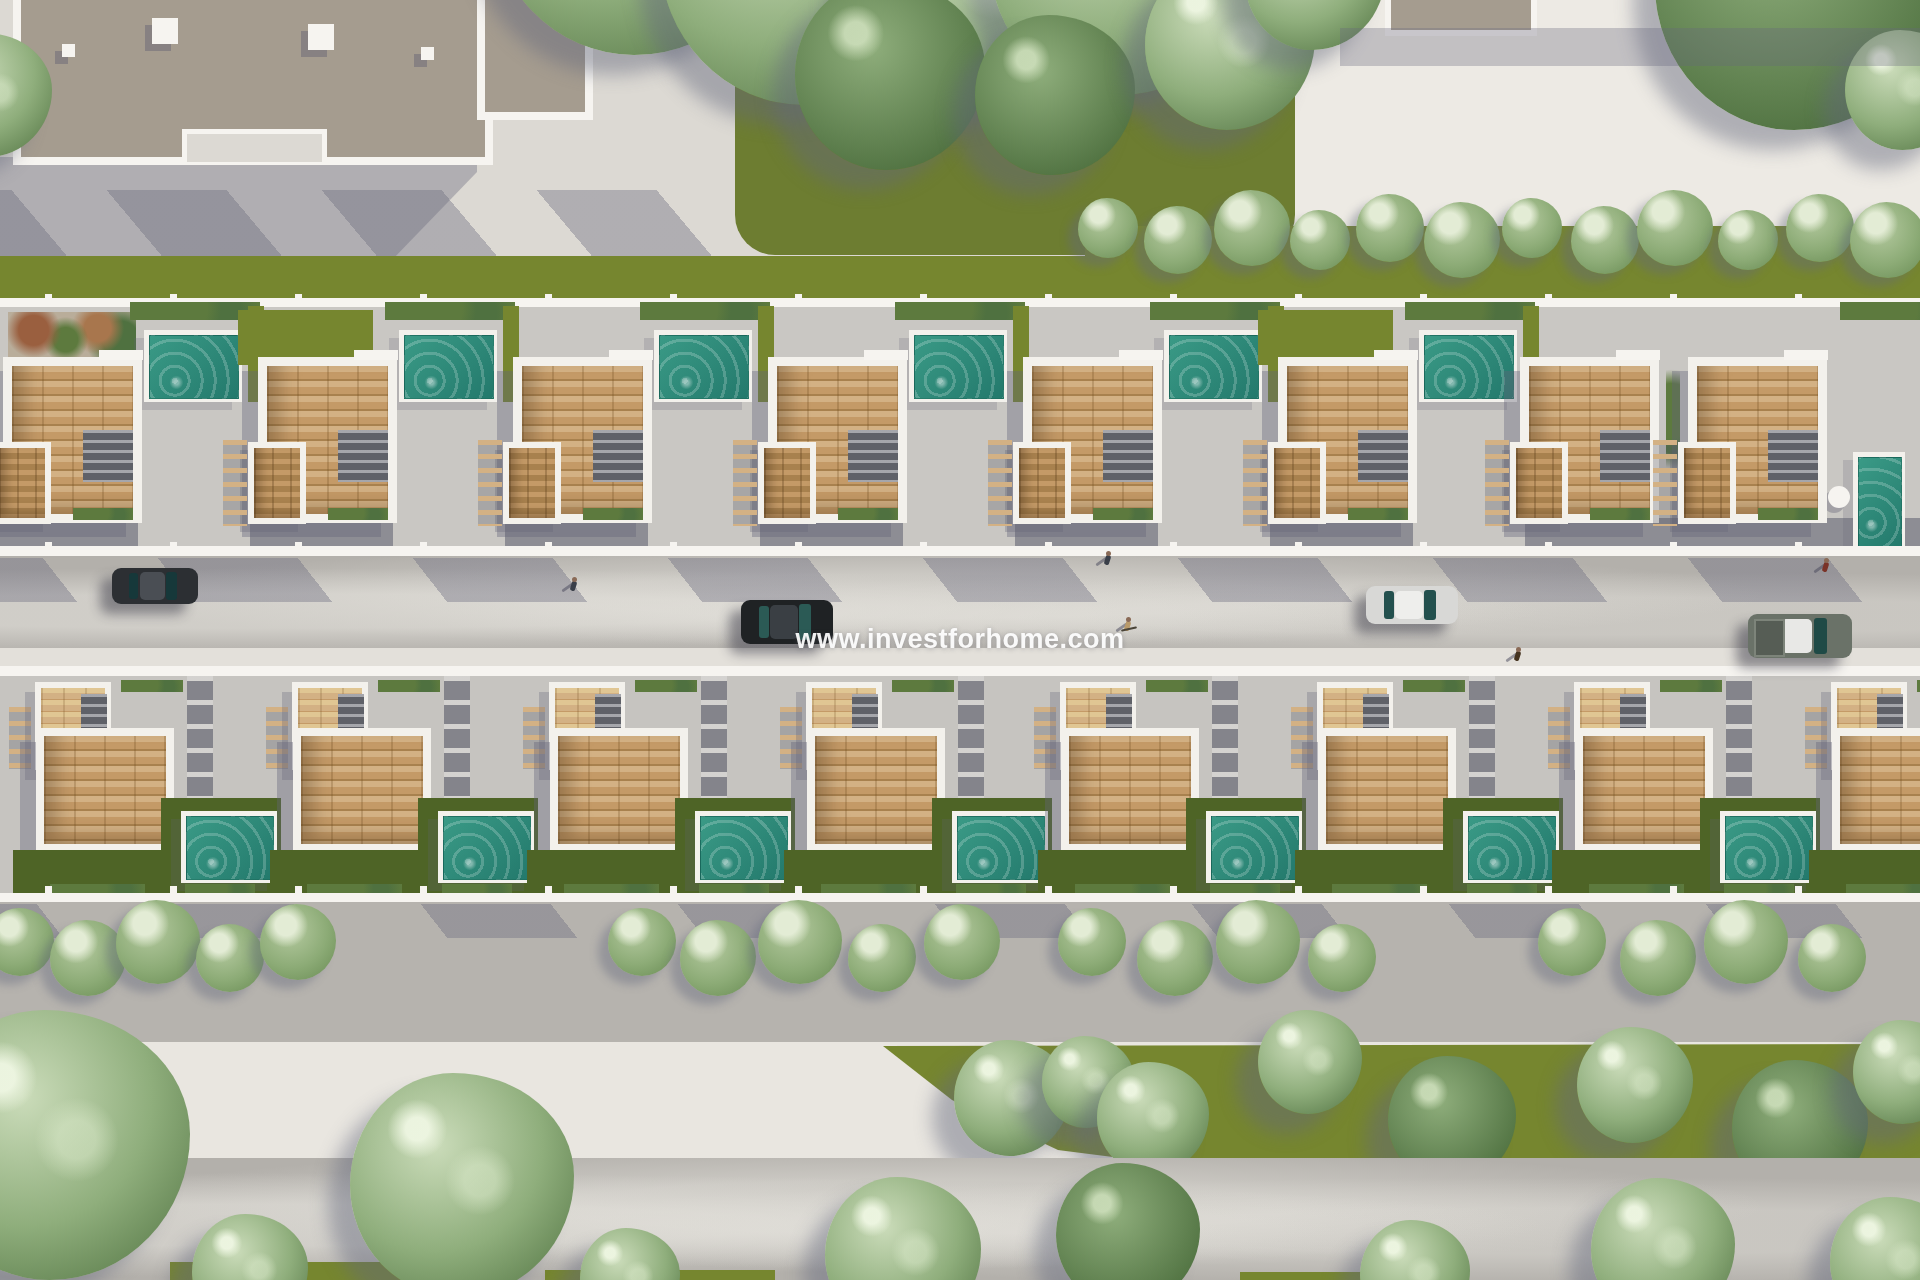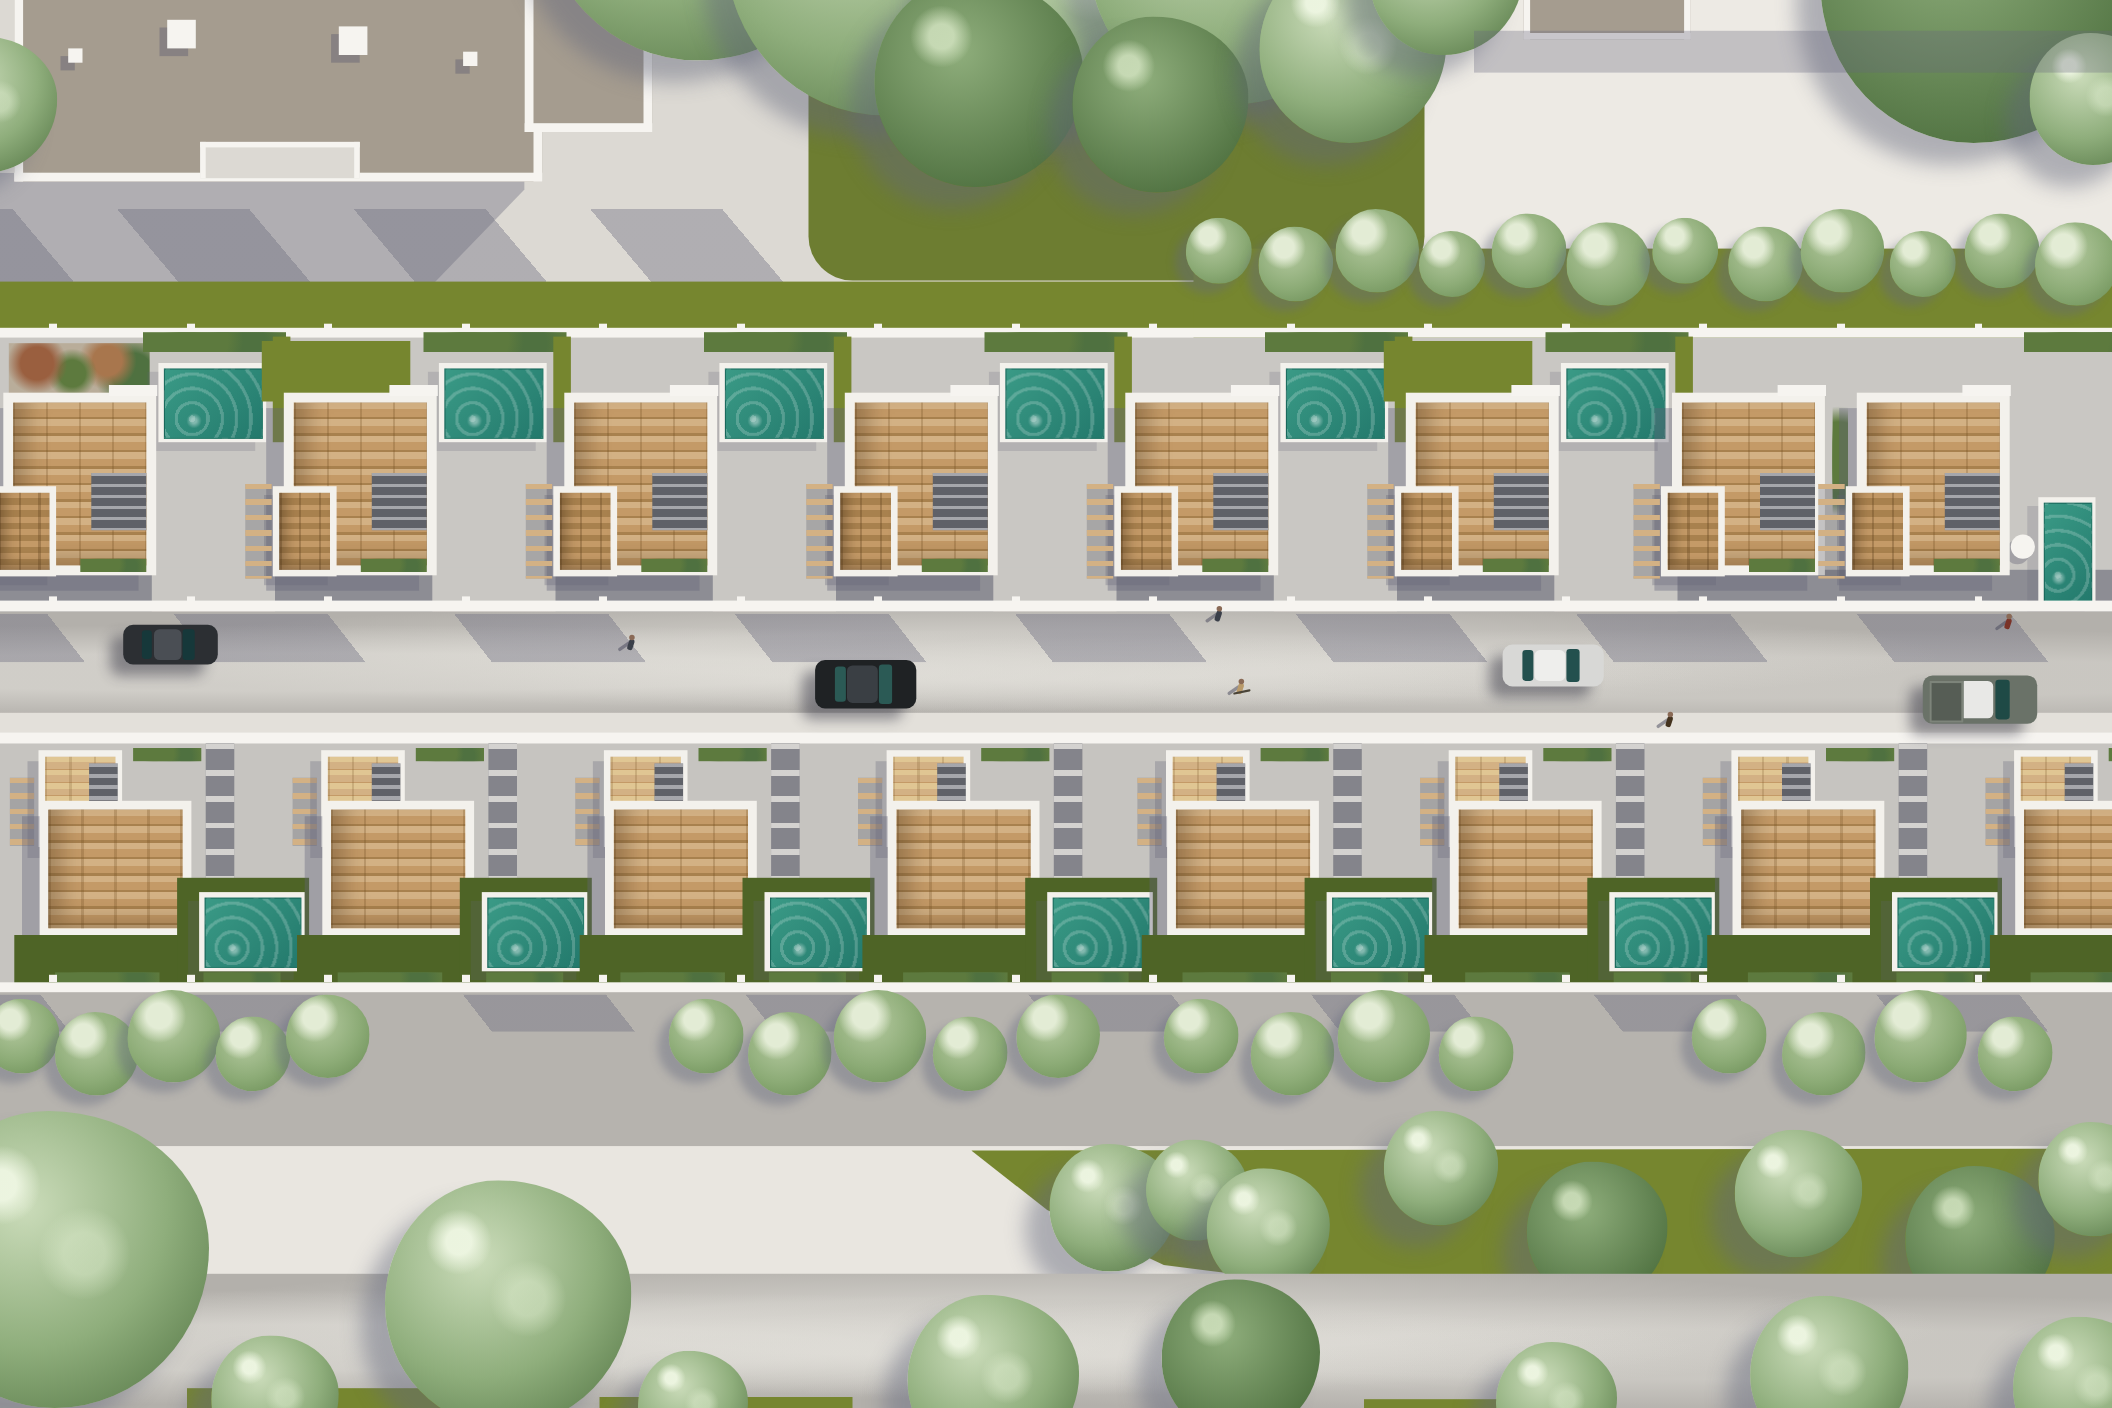--- a/index.html
+++ b/index.html
@@ -431,13 +431,14 @@
     <div class="abs" style="left: 1511px; top: 646px; width: 14px; height: 18px;">
       <div class="abs" style="left: -6px; top: 10px; width: 13px; height: 3px; background: rgba(70, 70, 90, 0.5); border-radius: 2px; transform: rotate(-35deg);"></div>
       <div class="abs" style="left: 4px; top: 5px; width: 5px; height: 10px; background: rgb(68, 51, 31); border-radius: 2px; transform: rotate(18deg);"></div>
       <div class="abs" style="left: 5px; top: 1px; width: 5px; height: 5px; background: rgb(138, 106, 86); border-radius: 3px;"></div>
     </div>
     <div class="abs" style="left: 1819px; top: 557px; width: 14px; height: 18px;">
       <div class="abs" style="left: -6px; top: 10px; width: 13px; height: 3px; background: rgba(70, 70, 90, 0.5); border-radius: 2px; transform: rotate(-35deg);"></div>
       <div class="abs" style="left: 4px; top: 5px; width: 5px; height: 10px; background: rgb(122, 51, 40); border-radius: 2px; transform: rotate(18deg);"></div>
       <div class="abs" style="left: 5px; top: 1px; width: 5px; height: 5px; background: rgb(138, 106, 86); border-radius: 3px;"></div>
     </div>
+    <span id="watermark">www.investforhome.com</span>
 </div>
 
 </body></html>

